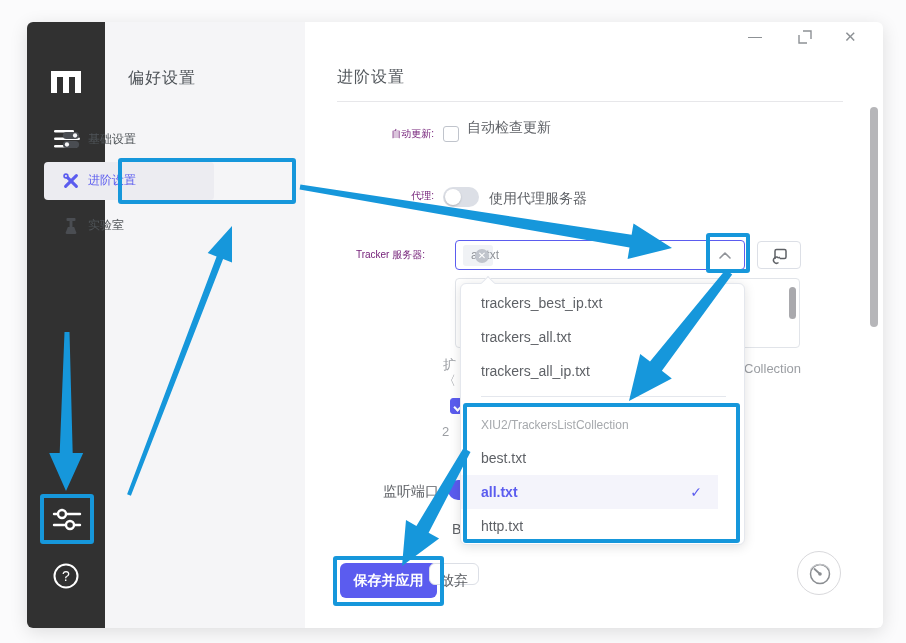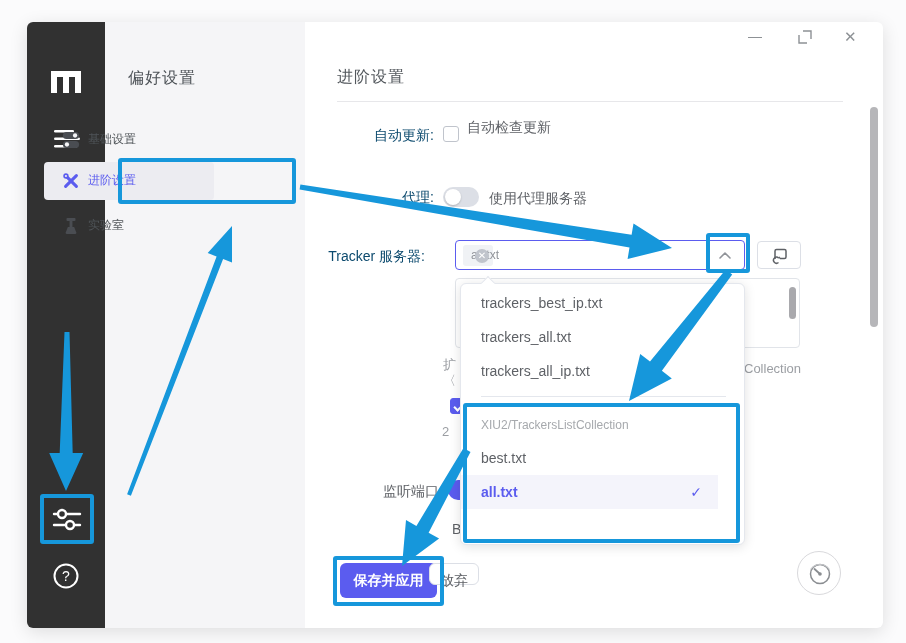--- a/index.html
+++ b/index.html
@@ -24,21 +24,21 @@
   .nav-item svg { position:absolute; left:18px; top:8px; }
   .nav-item.active { background:#ececf1; }
   .nav-item.active .nv-label { color:#5b5cef; }
 
   
   .main-title { left:310px; top:45px; font-size:16px; color:#53585d; letter-spacing:1px; }
   .main-hr { left:310px; top:79px; width:506px; height:1px; background:#e7e7ea; }
 
   .winctl { color:#8d9195; font-size:14px; cursor:pointer; }
 
-  .form-label { font-size:14px; color:#0c4a6e; text-align:right; }
+  .form-label { font-size:10px; color:#701a75; text-align:right; }
   .plain-label { font-size:14px; color:#5e6166; }
   .muted { font-size:13px; color:#9b9ea3; }
 
   .checkbox { width:16px; height:16px; border:1px solid #c0c4cc; border-radius:3px; background:#fff; }
   .checkbox.checked { background:#5b5cef; border-color:#5b5cef; }
   .checkbox.checked:after { content:""; position:absolute; left:5px; top:2px; width:4px; height:8px;
       border:solid #fff; border-width:0 2px 2px 0; transform:rotate(45deg); }
 
   .toggle { width:36px; height:20px; border-radius:10px; background:#dcdfe6; }
   .toggle .knob { position:absolute; top:2px; left:2px; width:16px; height:16px; border-radius:50%;
@@ -222,20 +222,21 @@
       <div class="dd-item" style="top:2px;">trackers_best_ip.txt</div>
       <div class="dd-item" style="top:70px;">trackers_all_ip.txt</div>
       <div class="dd-item" style="top:36px;">trackers_all.txt</div>
       <div class="dd-divider"></div>
       <div class="dd-group">XIU2/TrackersListCollection</div>
       <div class="dd-item" style="top:157px;">best.txt</div>
       <div class="dd-item selected" style="top:191px;">
         <span>all.txt</span>
         <span style="position:absolute;right:16px;top:0;font-weight:bold;color:#5b5cef;">✓</span>
       </div>
+      <div class="dd-item" style="top:225px;">http.txt</div>
     </div>
 
   </div>
 
   <svg id="arrows" width="906" height="643" viewBox="0 0 906 643">
       <polygon points="130.9,495.7 223.1,259.0 232.0,262.4 232.0,226.0 207.7,253.1 216.6,256.5 127.1,494.3" fill="#1697db"></polygon>
       <polygon points="299.6,189.5 629.5,247.6 627.6,259.0 672.0,248.0 633.5,223.4 631.6,234.8 300.4,184.5" fill="#1697db"></polygon>
       <polygon points="64.5,332.0 59.7,453.0 49.2,452.9 66.0,491.0 83.2,453.1 72.7,453.0 69.5,332.0" fill="#1697db"></polygon>
       <polygon points="725.8,269.5 650.0,361.6 640.2,354.0 629.0,401.0 671.8,378.5 661.9,370.8 732.2,274.5" fill="#1697db"></polygon>
       <polygon points="463.5,448.0 416.4,525.9 406.0,520.1 402.0,566.0 439.1,538.6 428.6,532.8 470.5,452.0" fill="#1697db"></polygon>

